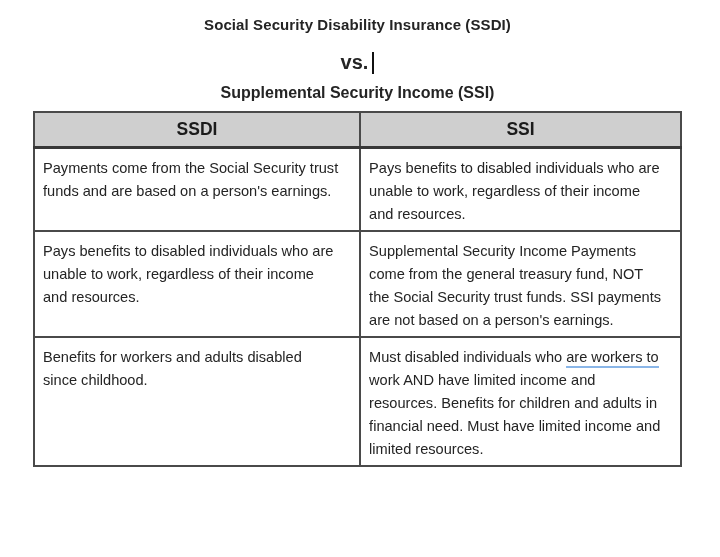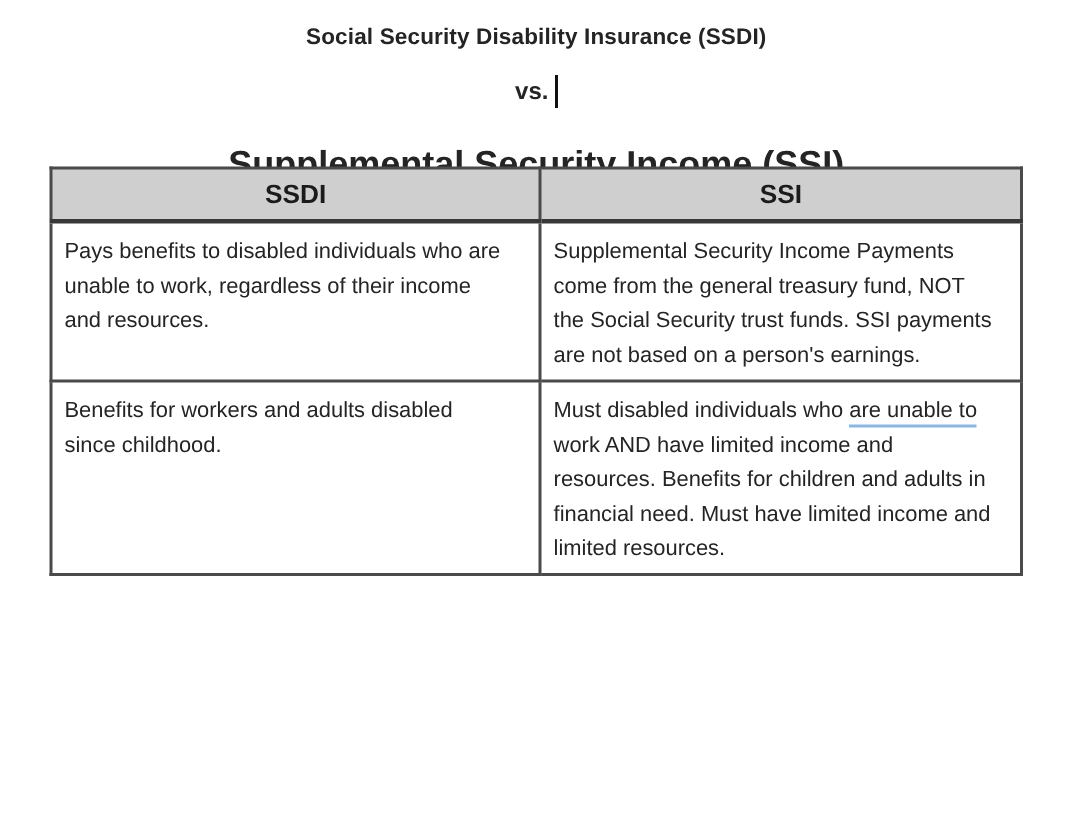--- a/index.html
+++ b/index.html
@@ -16,22 +16,22 @@
     background:var(--page-bg);
     font-family:"Liberation Sans","DejaVu Sans",sans-serif;
     color:var(--text-color);
     position:relative;
   }
   .page{position:absolute;left:0;top:0;width:720px;height:557px;background:var(--page-bg);}
 
   
   .title-block{position:absolute;left:33px;top:0;width:649px;text-align:center;}
   .title-line1{position:absolute;left:0;top:16px;width:100%;font-size:15px;font-weight:bold;letter-spacing:.1px;}
-  .title-line2{position:absolute;left:0;top:51px;width:100%;font-size:16px;font-weight:bold;}
-  .title-line3{position:absolute;left:0;top:96px;width:100%;font-size:24px;font-weight:bold;}
+  .title-line2{position:absolute;left:0;top:51px;width:100%;font-size:20px;font-weight:bold;}
+  .title-line3{position:absolute;left:0;top:84px;width:100%;font-size:16px;font-weight:bold;}
   .caret{
     display:inline-block;width:2px;height:22px;background:#111;
     margin-left:4px;vertical-align:middle;transform:translateY(-1px);
   }
 
   
   table.cmp{
     position:absolute;left:33px;top:111px;width:649px;
     border-collapse:collapse;table-layout:fixed;
     border:2px solid var(--border-color);
@@ -76,33 +76,40 @@
         <col class="c1">
         <col class="c2">
       </colgroup>
     <thead>
       <tr>
         <th>SSDI</th>
         <th>SSI</th>
       </tr>
     </thead>
     <tbody>
+      <tr class="r1">
+        <td>Payments come from the Social Security trust
+funds and are based on a person's earnings.</td>
+        <td>Pays benefits to disabled individuals who are
+unable to work, regardless of their income
+and resources.</td>
+      </tr>
       <tr class="r3">
         <td>Pays benefits to disabled individuals who are
 unable to work, regardless of their income
 and resources.</td>
         <td>Supplemental Security Income Payments
 come from the general treasury fund, NOT
 the Social Security trust funds. SSI payments
 are not based on a person's earnings.</td>
       </tr>
       <tr class="r4">
         <td>Benefits for workers and adults disabled
 since childhood.</td>
-        <td><span>Must disabled individuals who </span><span class="u-blue">are unable to</span><span>
+        <td><span>Must disabled individuals who </span><span class="u-blue">are workers to</span><span>
 work AND have limited income and
 resources. Benefits for children and adults in
 financial need. Must have limited income and
 limited resources.</span></td>
       </tr>
     </tbody>
   </table>
 
 </div>
 

